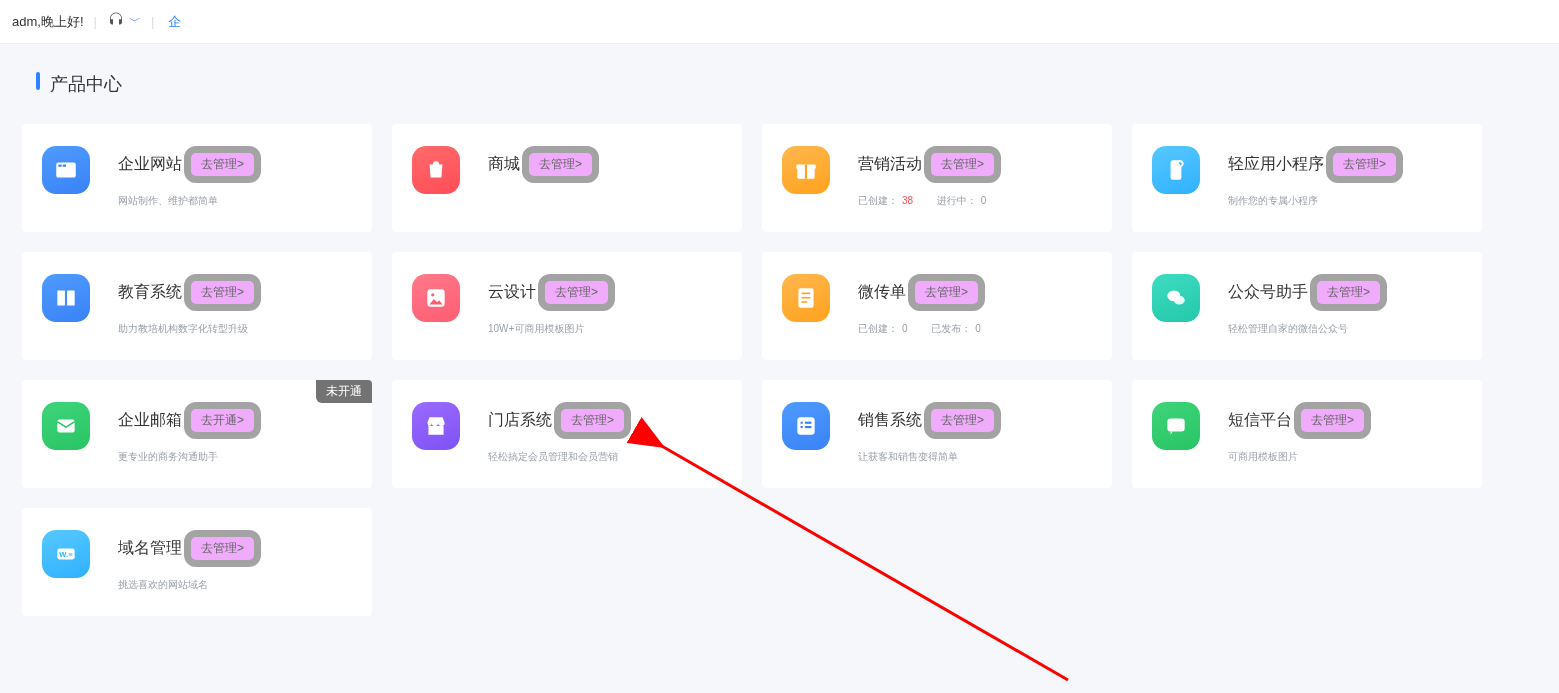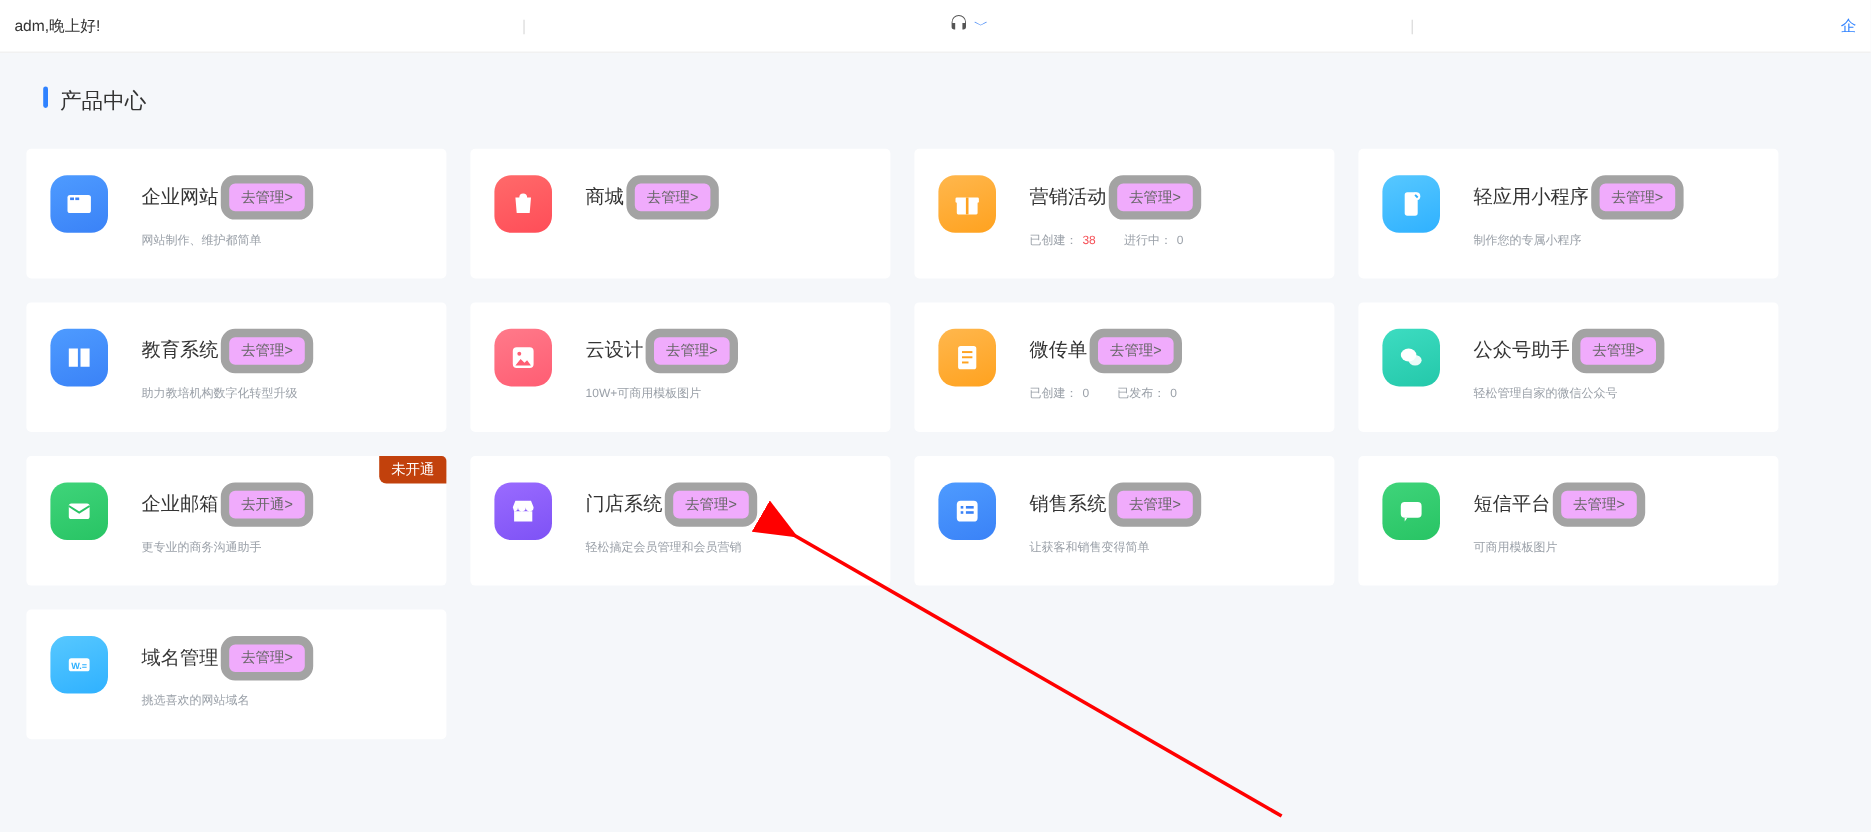--- a/index.html
+++ b/index.html
@@ -8,21 +8,21 @@
     background: #f5f7fa;
     width: 1559px;
     color: #333;
   }
   
   .top-header {
     background: #ffffff;
     height: 44px;
     display: flex;
     align-items: center;
-    justify-content: space-between;
+    justify-content: flex-start;
     padding: 0 12px;
     font-size: 13px;
     color: #333;
     border-bottom: 1px solid #eee;
   }
   .top-header .sep { color: #ddd; margin: 0 10px; }
   .top-header .headset {
     display: inline-flex;
     align-items: center;
     cursor: pointer;
@@ -102,21 +102,21 @@
     color: #9aa0a8;
     line-height: 1.5;
   }
   .card-desc .num-red { color: #f55158; margin: 0 4px; }
   .card-desc .num-gray { color: #9aa0a8; margin: 0 4px; }
   .card-desc .stat-gap { display:inline-block; width:14px;}
   .badge-unopened {
     position: absolute;
     top: 0;
     right: 0;
-    background: #c2410c;
+    background: #737373;
     color: #fff;
     font-size: 12px;
     padding: 3px 10px;
     border-bottom-left-radius: 6px;
     border-top-right-radius: 4px;
   }
   
   .c-blue   { background: linear-gradient(160deg,#4e9bff,#3a82f7); }
   .c-red    { background: linear-gradient(160deg,#ff6a6a,#ff4d58); }
   .c-orange { background: linear-gradient(160deg,#ffb74d,#ffa21f); }

